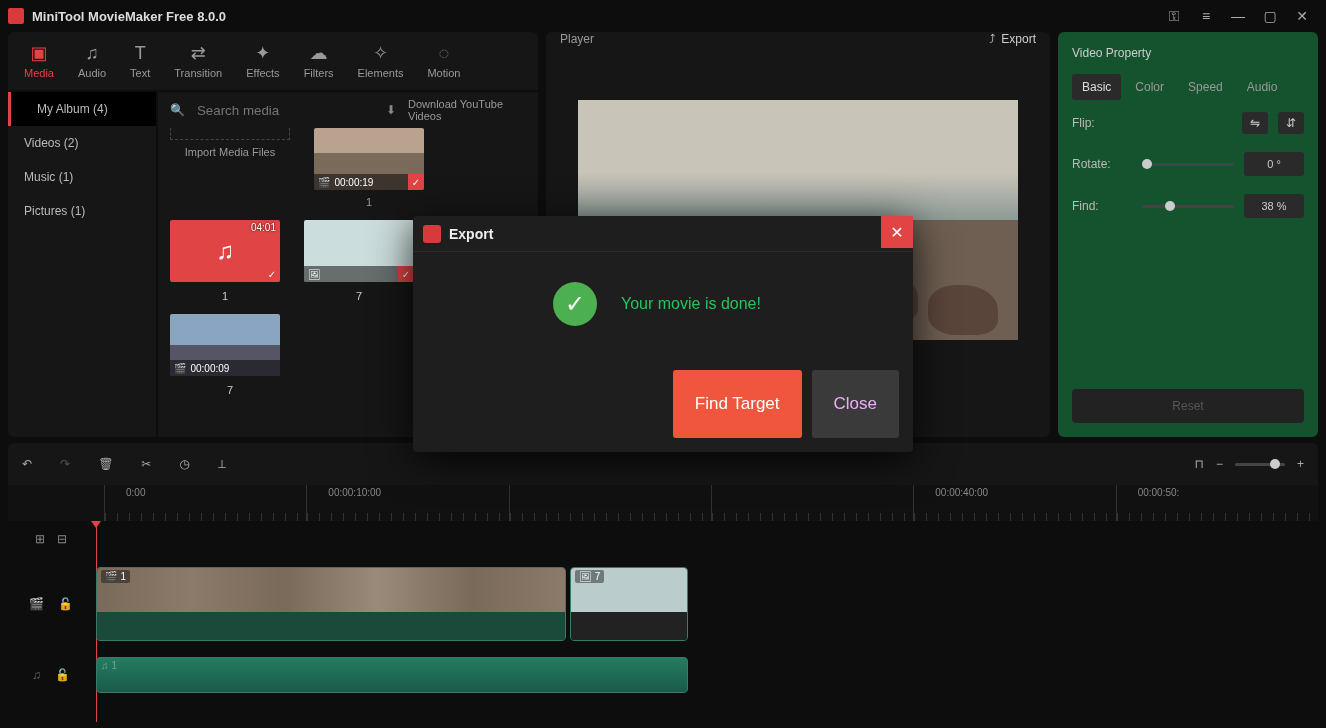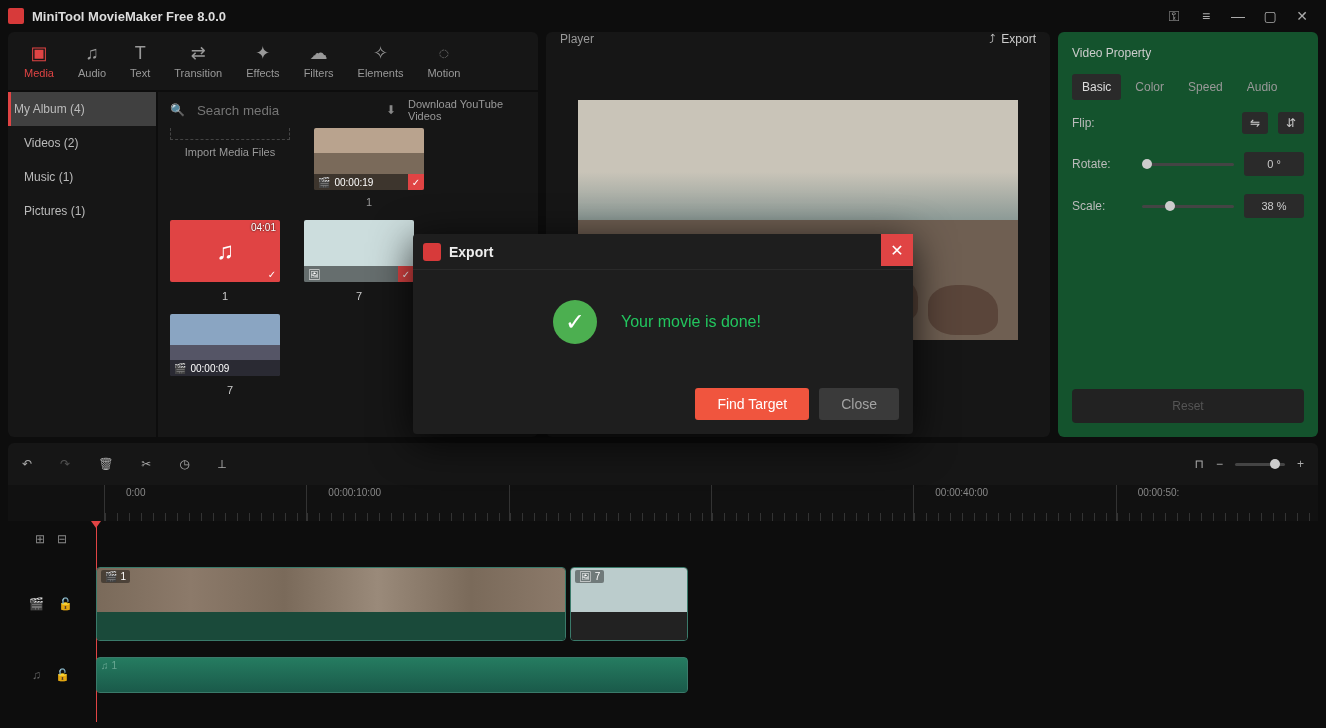--- a/index.html
+++ b/index.html
@@ -11,21 +11,21 @@
 .titlebar .wbtn{width:32px;height:32px;display:flex;align-items:center;justify-content:center;color:#aaa;font-size:14px}
 .main{display:flex;height:405px;padding:0 8px;gap:8px}
 .leftpanel{width:530px;background:#161616;border-radius:6px;display:flex;flex-direction:column}
 .tabs{height:60px;display:flex;align-items:center;padding:0 8px;gap:8px;border-bottom:2px solid #0d0d0d}
 .tab{display:flex;flex-direction:column;align-items:center;gap:4px;color:#999;font-size:11px;padding:4px 8px;cursor:pointer}
 .tab.active{color:#e04444}
 .tab .ticon{width:20px;height:20px;display:flex;align-items:center;justify-content:center;font-size:18px}
 .leftbody{display:flex;flex:1;min-height:0}
 .sidebar{width:150px;border-right:2px solid #0d0d0d}
 .sbitem{padding:10px 16px;color:#bbb;font-size:12px}
-.sbitem.active{background:#404040;border-left:3px solid #e04444;padding-left:3px}
+.sbitem.active{background:#000000;border-left:3px solid #e04444;padding-left:26px}
 .mediaarea{flex:1;display:flex;flex-direction:column}
 .mediahead{height:36px;display:flex;align-items:center;padding:0 12px;gap:12px;color:#888}
 .mediahead input{background:transparent;border:none;color:#999;flex:1;outline:none}
 .mediahead .dl{font-size:11px;color:#999}
 .importrow{display:flex;padding:0 12px;gap:24px}
 .importcell{width:120px;text-align:center}
 .importbox{border:1px dashed #444;height:12px;border-top:none;margin-bottom:6px}
 .importcell .lbl{font-size:11px;color:#999;margin-top:6px}
 .thumbgrid{display:flex;flex-wrap:wrap;padding:12px;gap:24px}
 .thumbcell{width:120px;text-align:center}
@@ -87,23 +87,23 @@
 .modal-overlay{position:fixed;inset:0;display:flex;align-items:center;justify-content:center;pointer-events:none}
 .modal{width:500px;background:#1e1e1e;border-radius:4px;box-shadow:0 8px 40px rgba(0,0,0,.8);pointer-events:auto;position:relative;top:-30px}
 .modalhead{height:36px;display:flex;align-items:center;padding:0 10px;gap:8px;border-bottom:1px solid #2a2a2a}
 .modalhead .micon{width:18px;height:18px;background:#d73a3a;border-radius:3px}
 .modalhead .mtitle{color:#eee;font-weight:600;font-size:14px}
 .modalclose{position:absolute;top:0;right:0;width:32px;height:32px;background:#e04444;display:flex;align-items:center;justify-content:center;color:#fff;font-size:16px;cursor:pointer}
 .modalbody{padding:30px 20px;display:flex;align-items:center;gap:24px}
 .checkcircle{width:44px;height:44px;background:#4caf50;border-radius:50%;display:flex;align-items:center;justify-content:center;color:#fff;font-size:24px;margin-left:120px}
 .modalmsg{color:#22c55e;font-size:16px}
 .modalfoot{padding:14px;display:flex;justify-content:flex-end;gap:10px}
-.btn{padding:8px 22px;border-radius:3px;font-size:14px;cursor:pointer;border:none}
+.btn{padding:24px 22px;border-radius:3px;font-size:17px;cursor:pointer;border:none}
 .btn-primary{background:#f0553e;color:#fff}
-.btn-secondary{background:#3a3a3a;color:#a3a3a3}
+.btn-secondary{background:#3a3a3a;color:#f0abfc}
 </style>
 </head>
 <body>
 
 <div class="titlebar">
   <div class="logo"></div>
   <div class="title">MiniTool MovieMaker Free 8.0.0</div>
   <div class="spacer"></div>
   <div class="wbtn">⚿</div>
   <div class="wbtn">≡</div>
@@ -262,21 +262,21 @@
     <div class="proprow">
       <div class="plbl">Rotate:</div>
       <div class="pctrl">
         <div class="slider">
             <div class="knob" style="left:0"></div>
           </div>
         <div class="valbox">0 °</div>
       </div>
     </div>
     <div class="proprow">
-      <div class="plbl">Scale:</div>
+      <div class="plbl">Find:</div>
       <div class="pctrl">
         <div class="slider">
             <div class="knob" style="left:25%"></div>
           </div>
         <div class="valbox">38 %</div>
       </div>
     </div>
     <div class="resetbtn">Reset</div>
   </div>
 </div>

